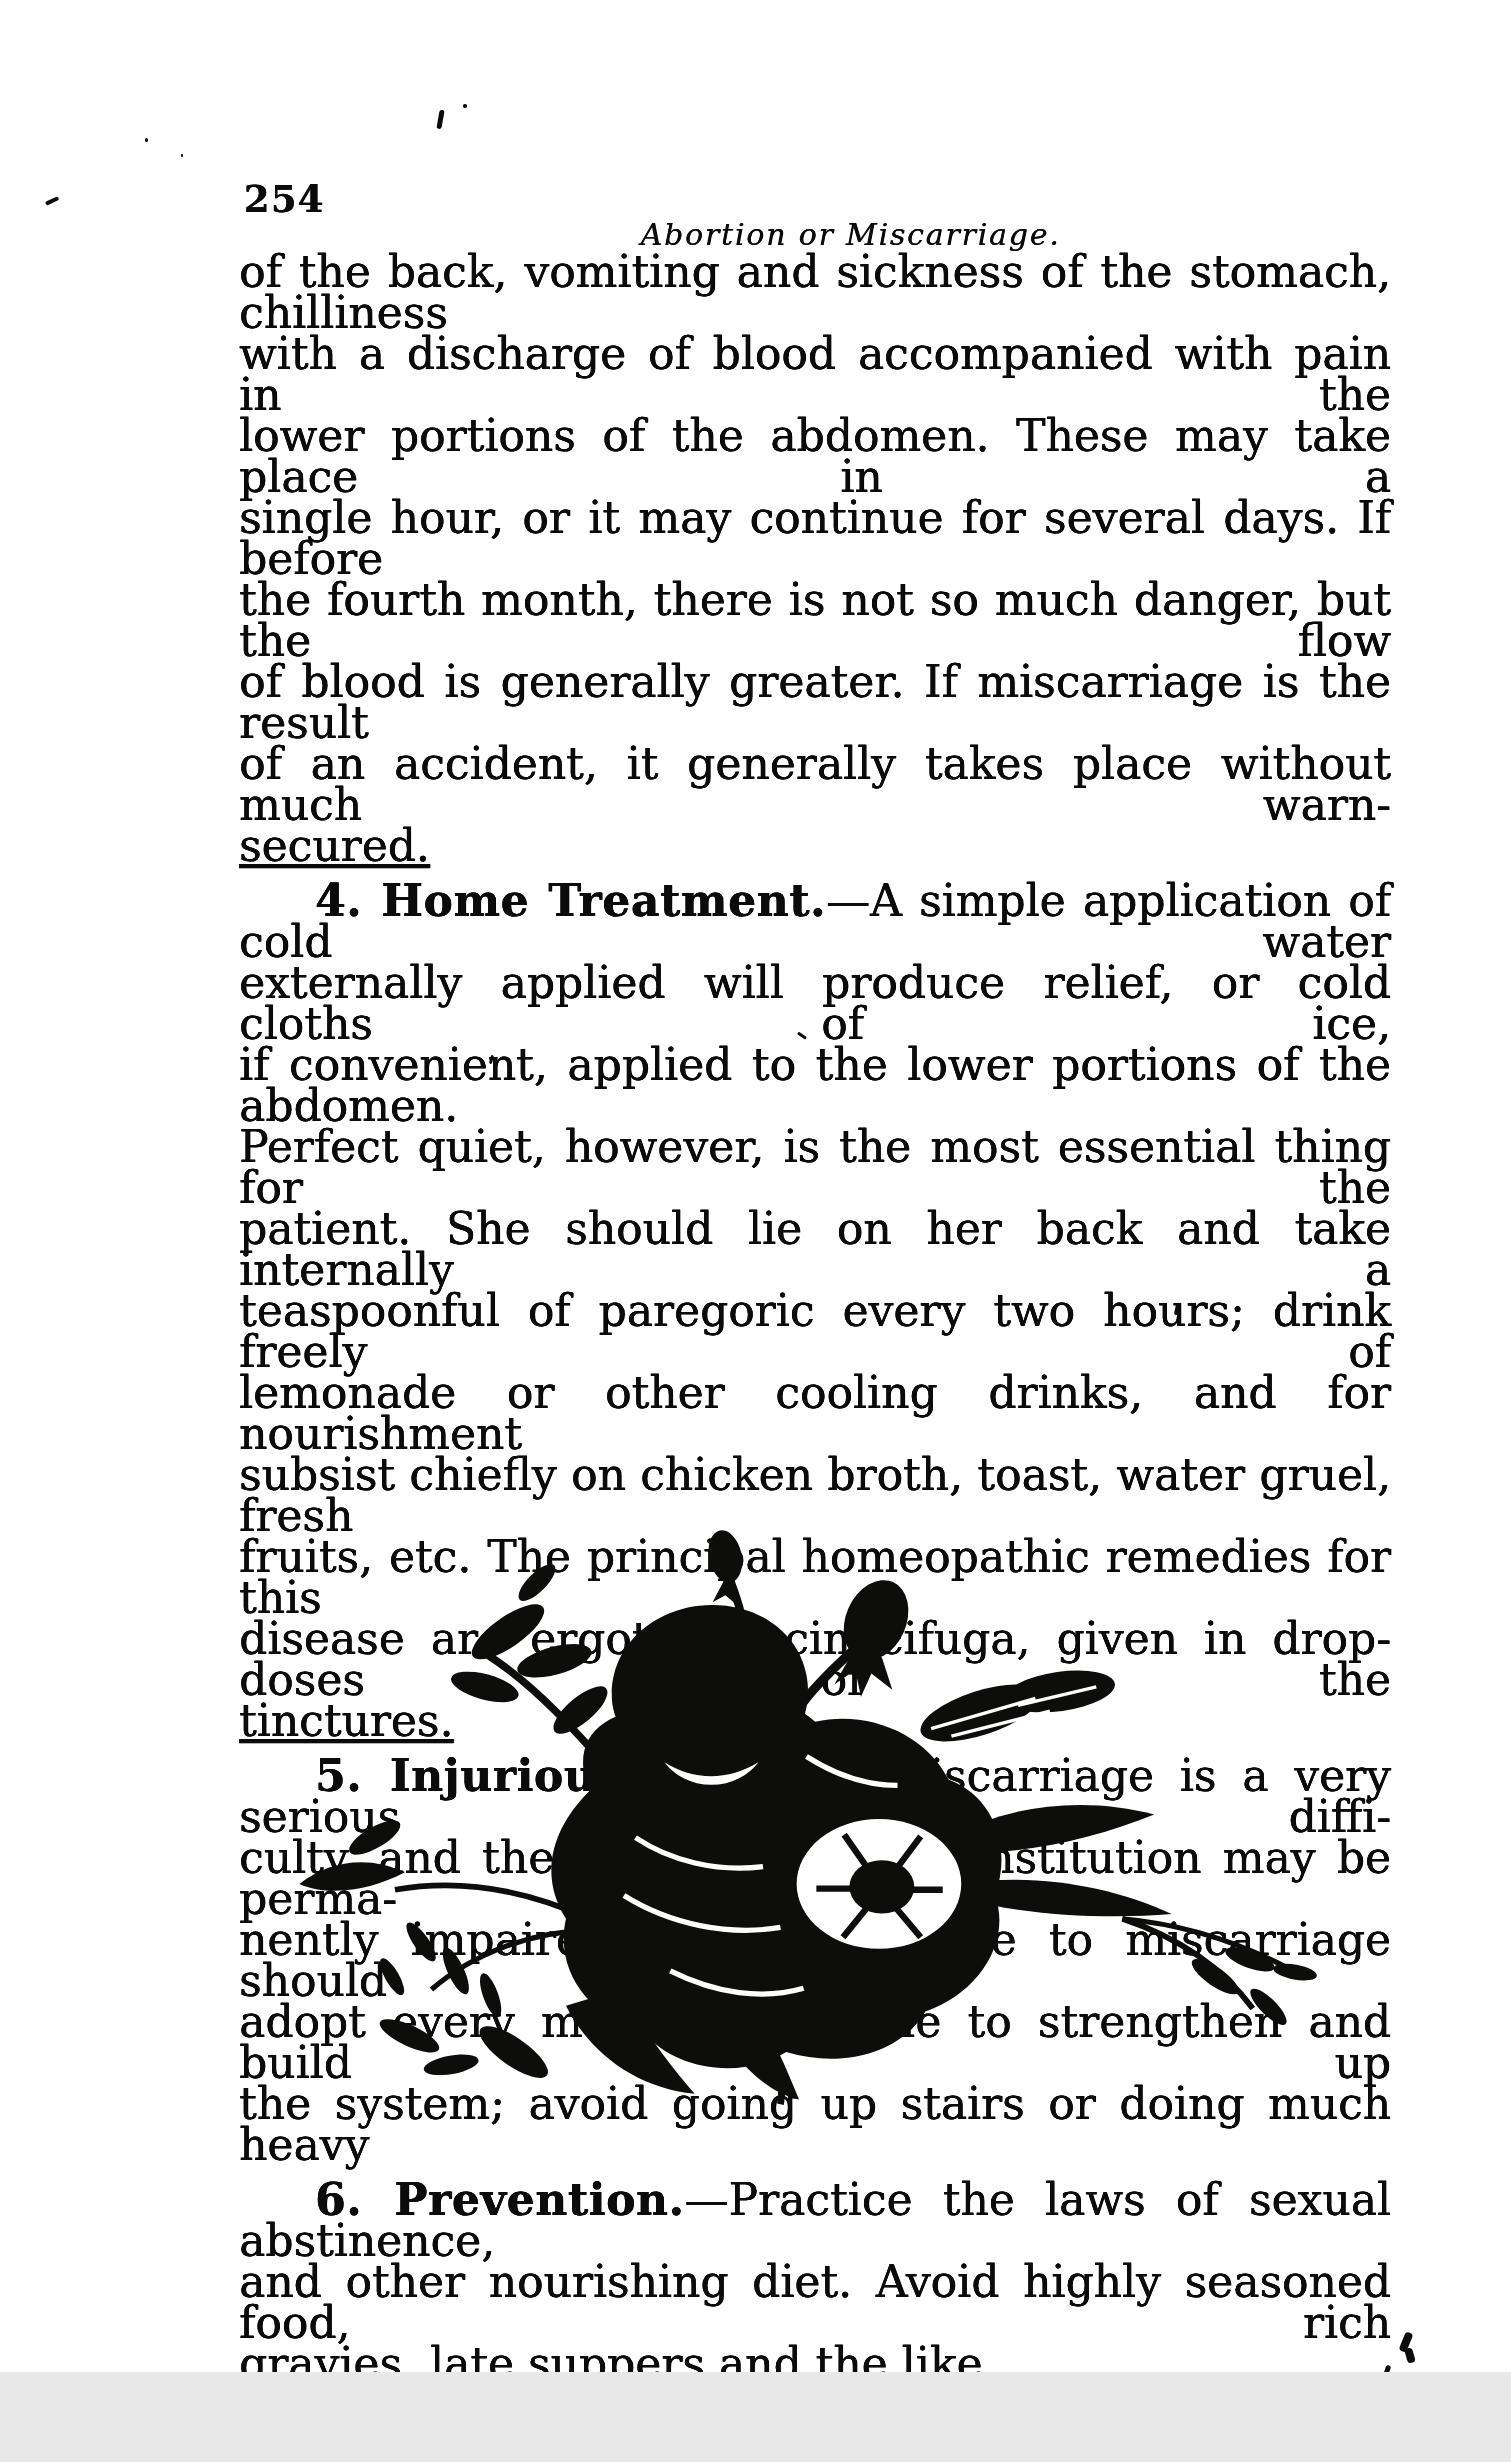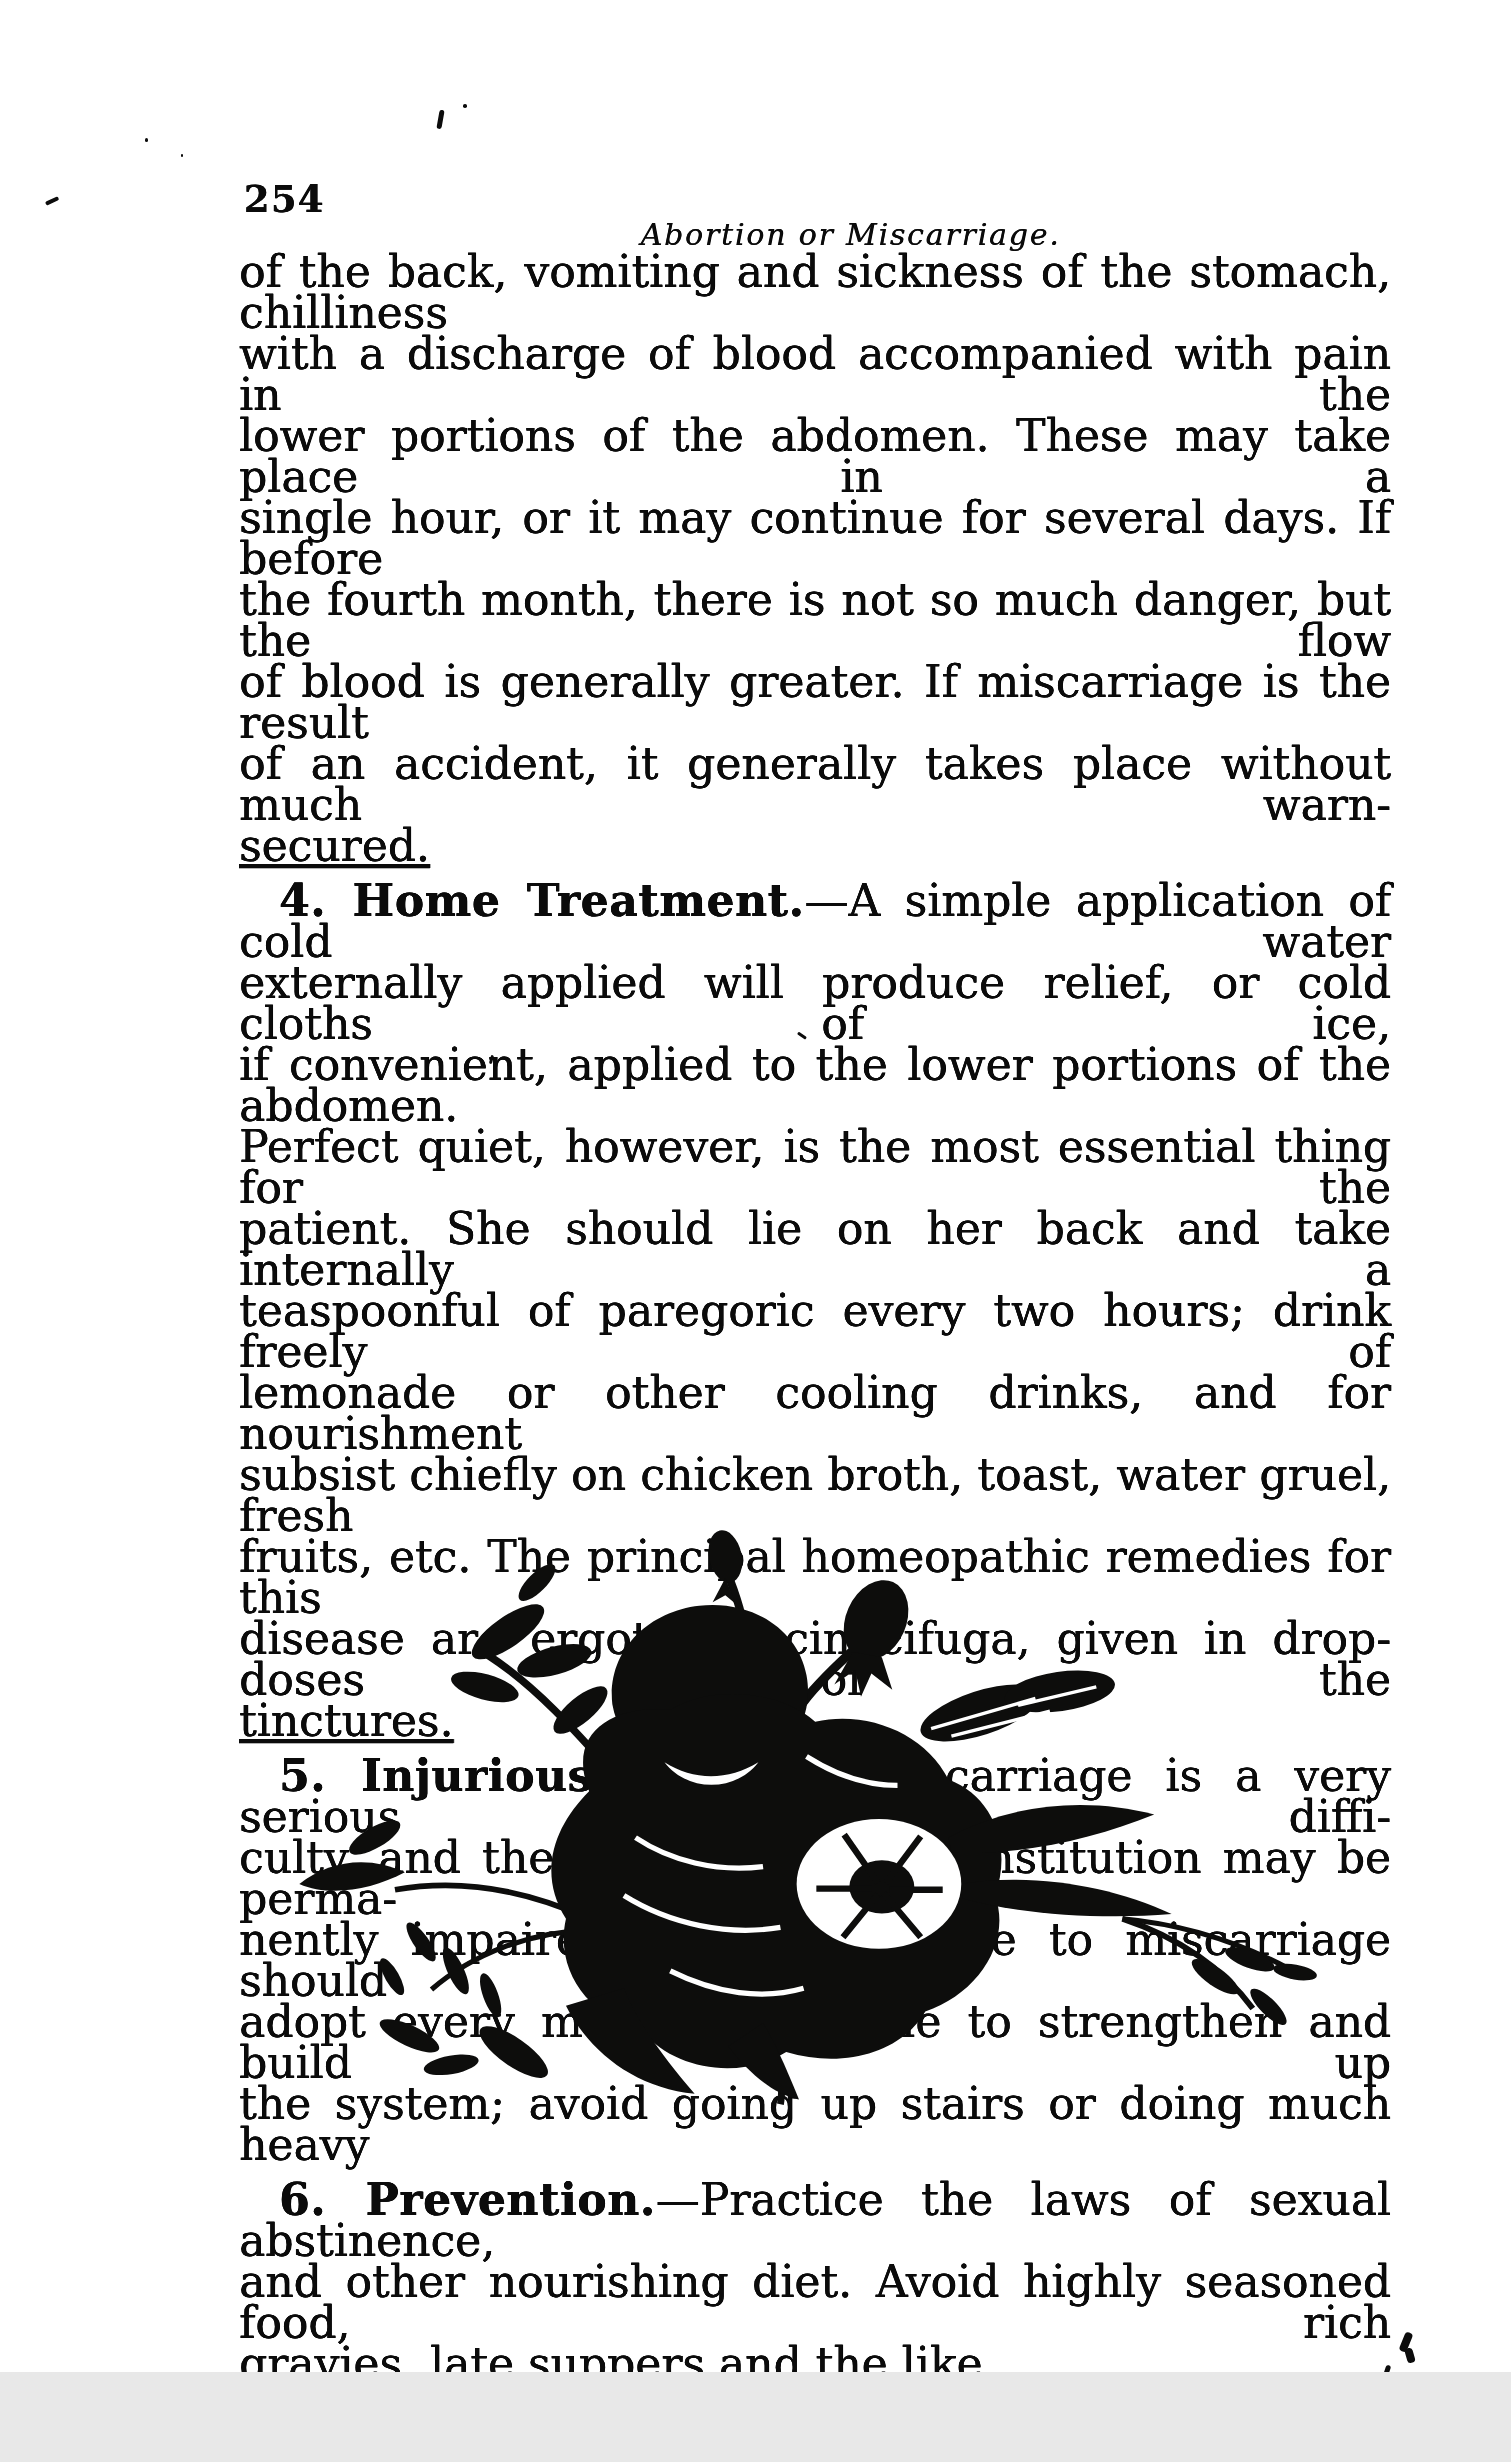--- a/index.html
+++ b/index.html
@@ -20,21 +20,21 @@
   .paragraph{margin:0;}
   .paragraph.spaced{margin-top:14px;}
   .line{
     font-size:44px;line-height:41px;
     text-align:justify;text-align-last:justify;text-justify:inter-word;
     text-shadow:0.4px 0 0 #000, 0 0.3px 0 #000;
     white-space:normal;
   }
   .line.para-end{text-align-last:left;text-decoration:underline;}
   .line.first-indent{text-indent:40px;}
-  .seg-bold{font-weight:bold;letter-spacing:0.6px;}
+  .seg-bold{font-weight:bold;letter-spacing:0.6px;margin-left:36px;}
   .illustration{position:absolute;left:254px;top:1513px;width:1105px;height:597px;}
   .speck{position:absolute;background:#0c0c0c;}
 </style>
 </head>
 <body>
 
 <div class="page">
 
   <div class="header">
     <span class="page-number">254</span>

